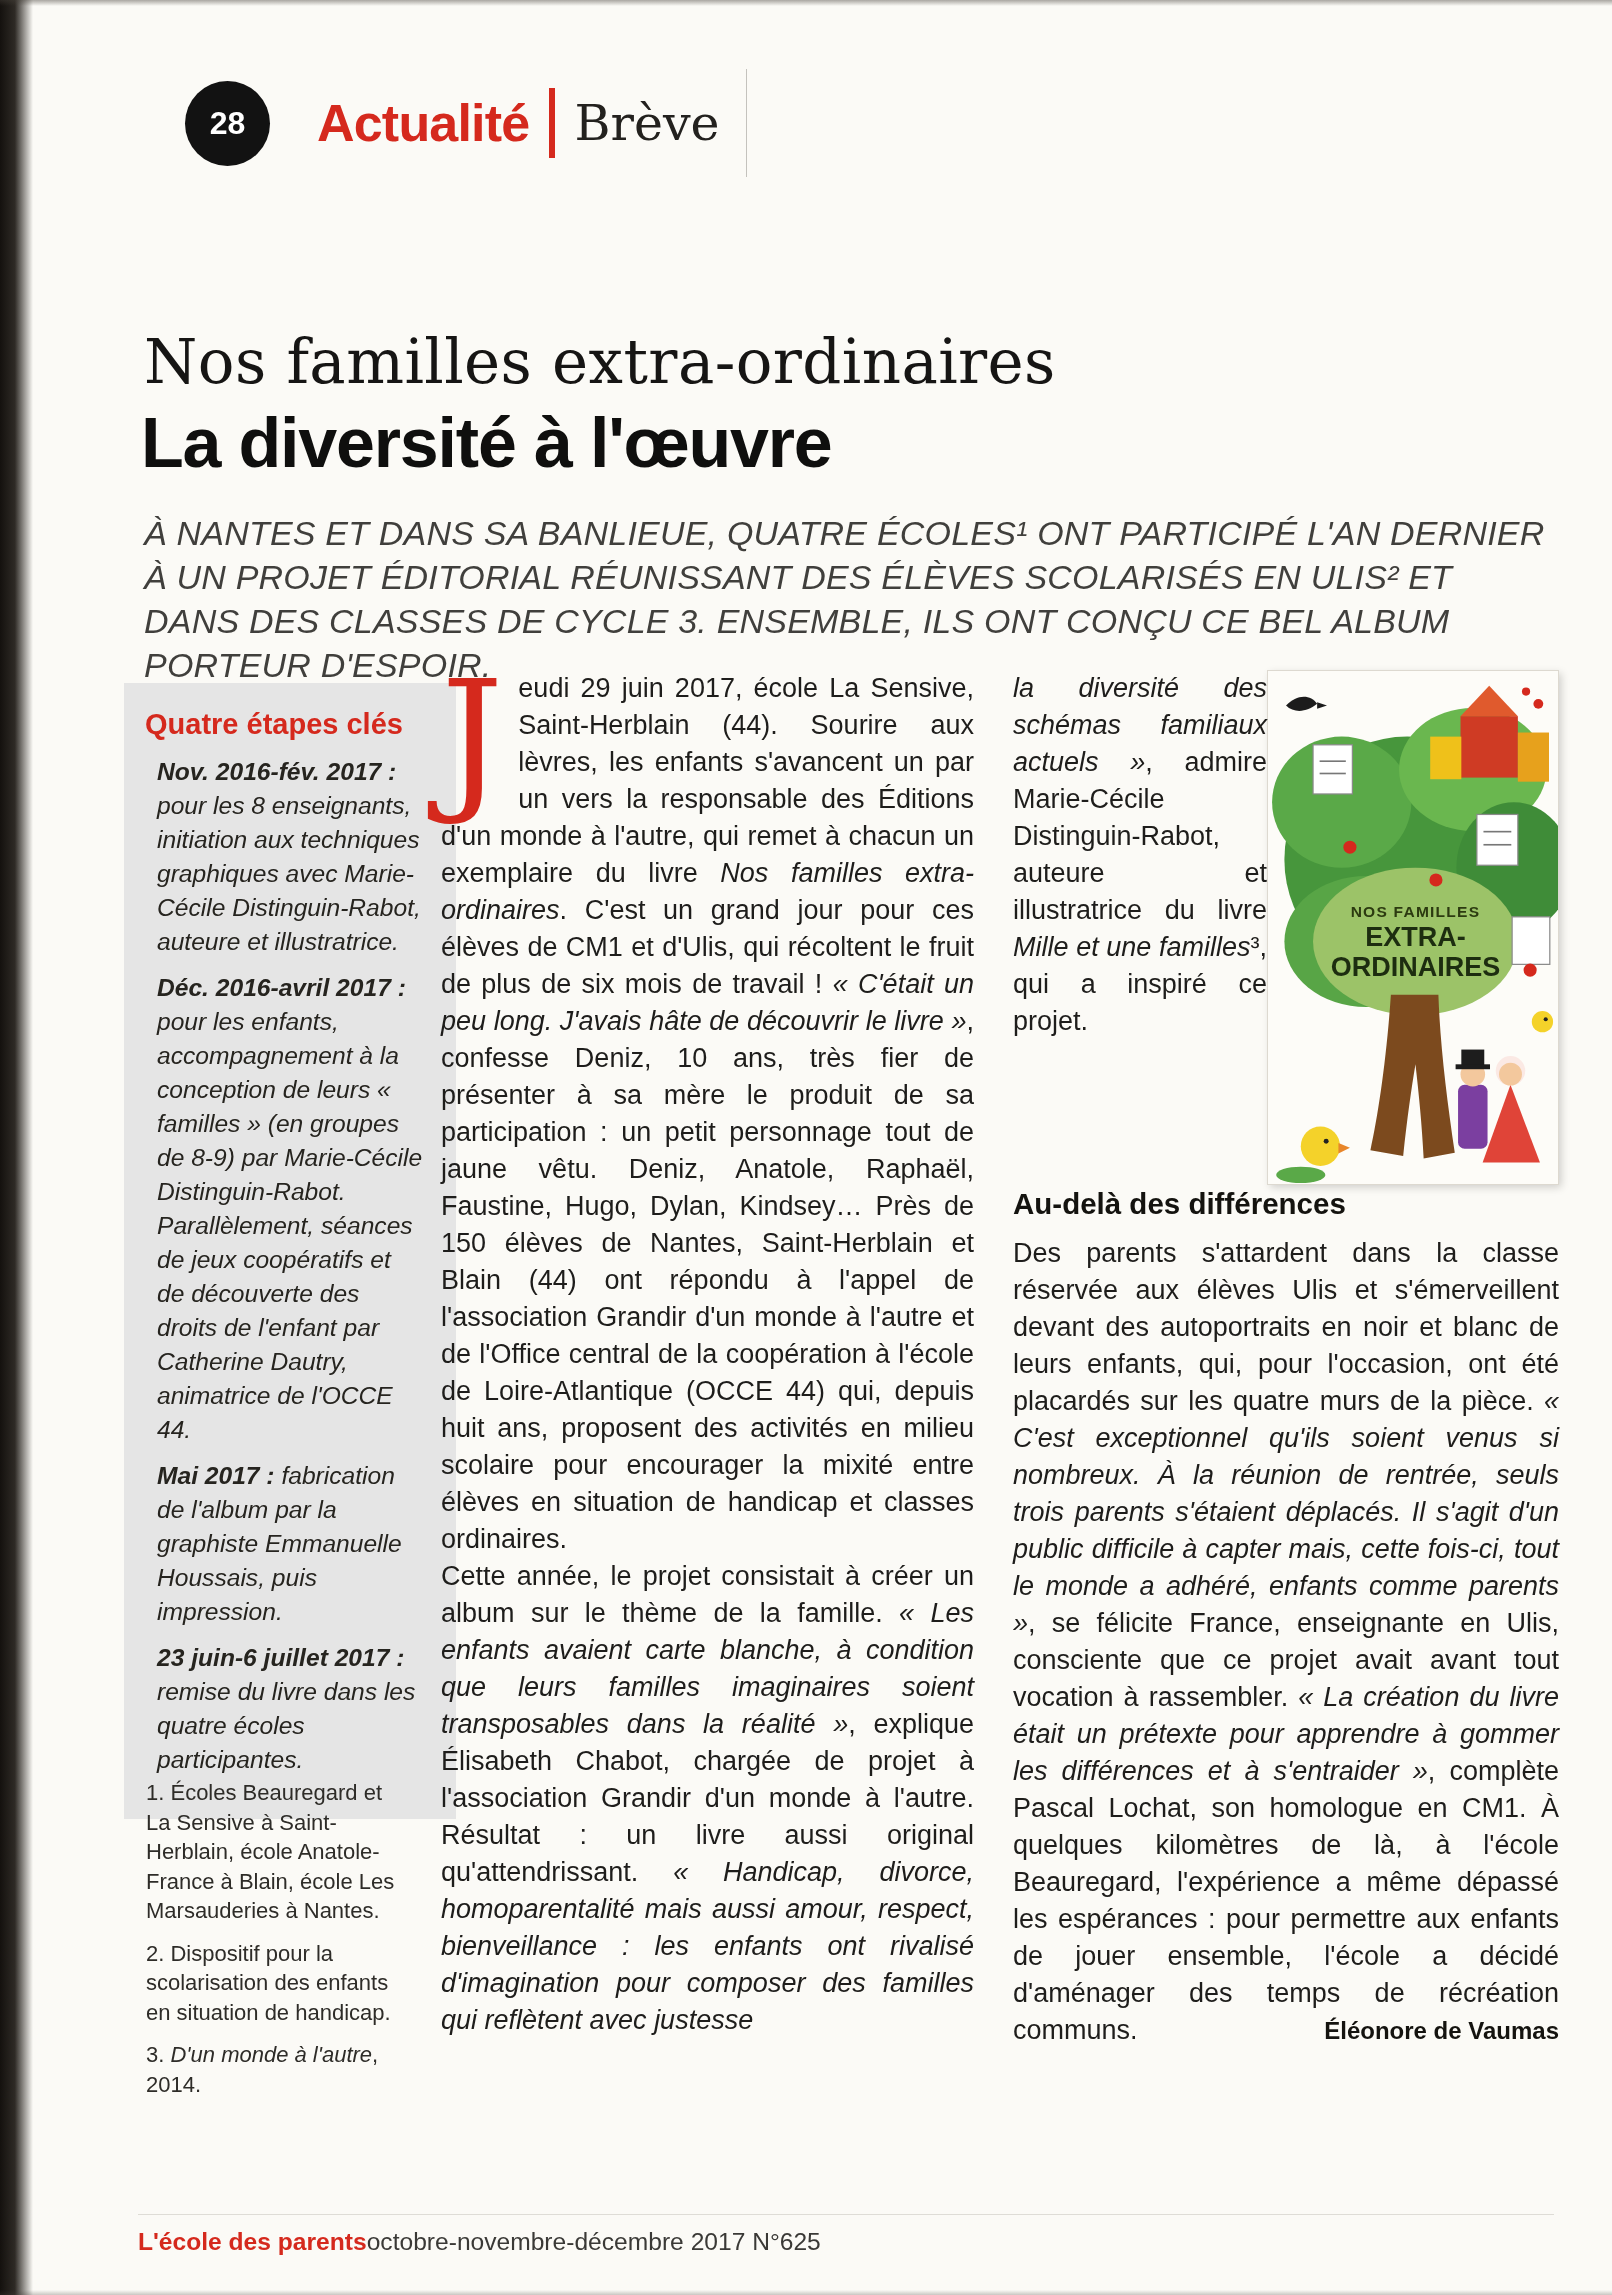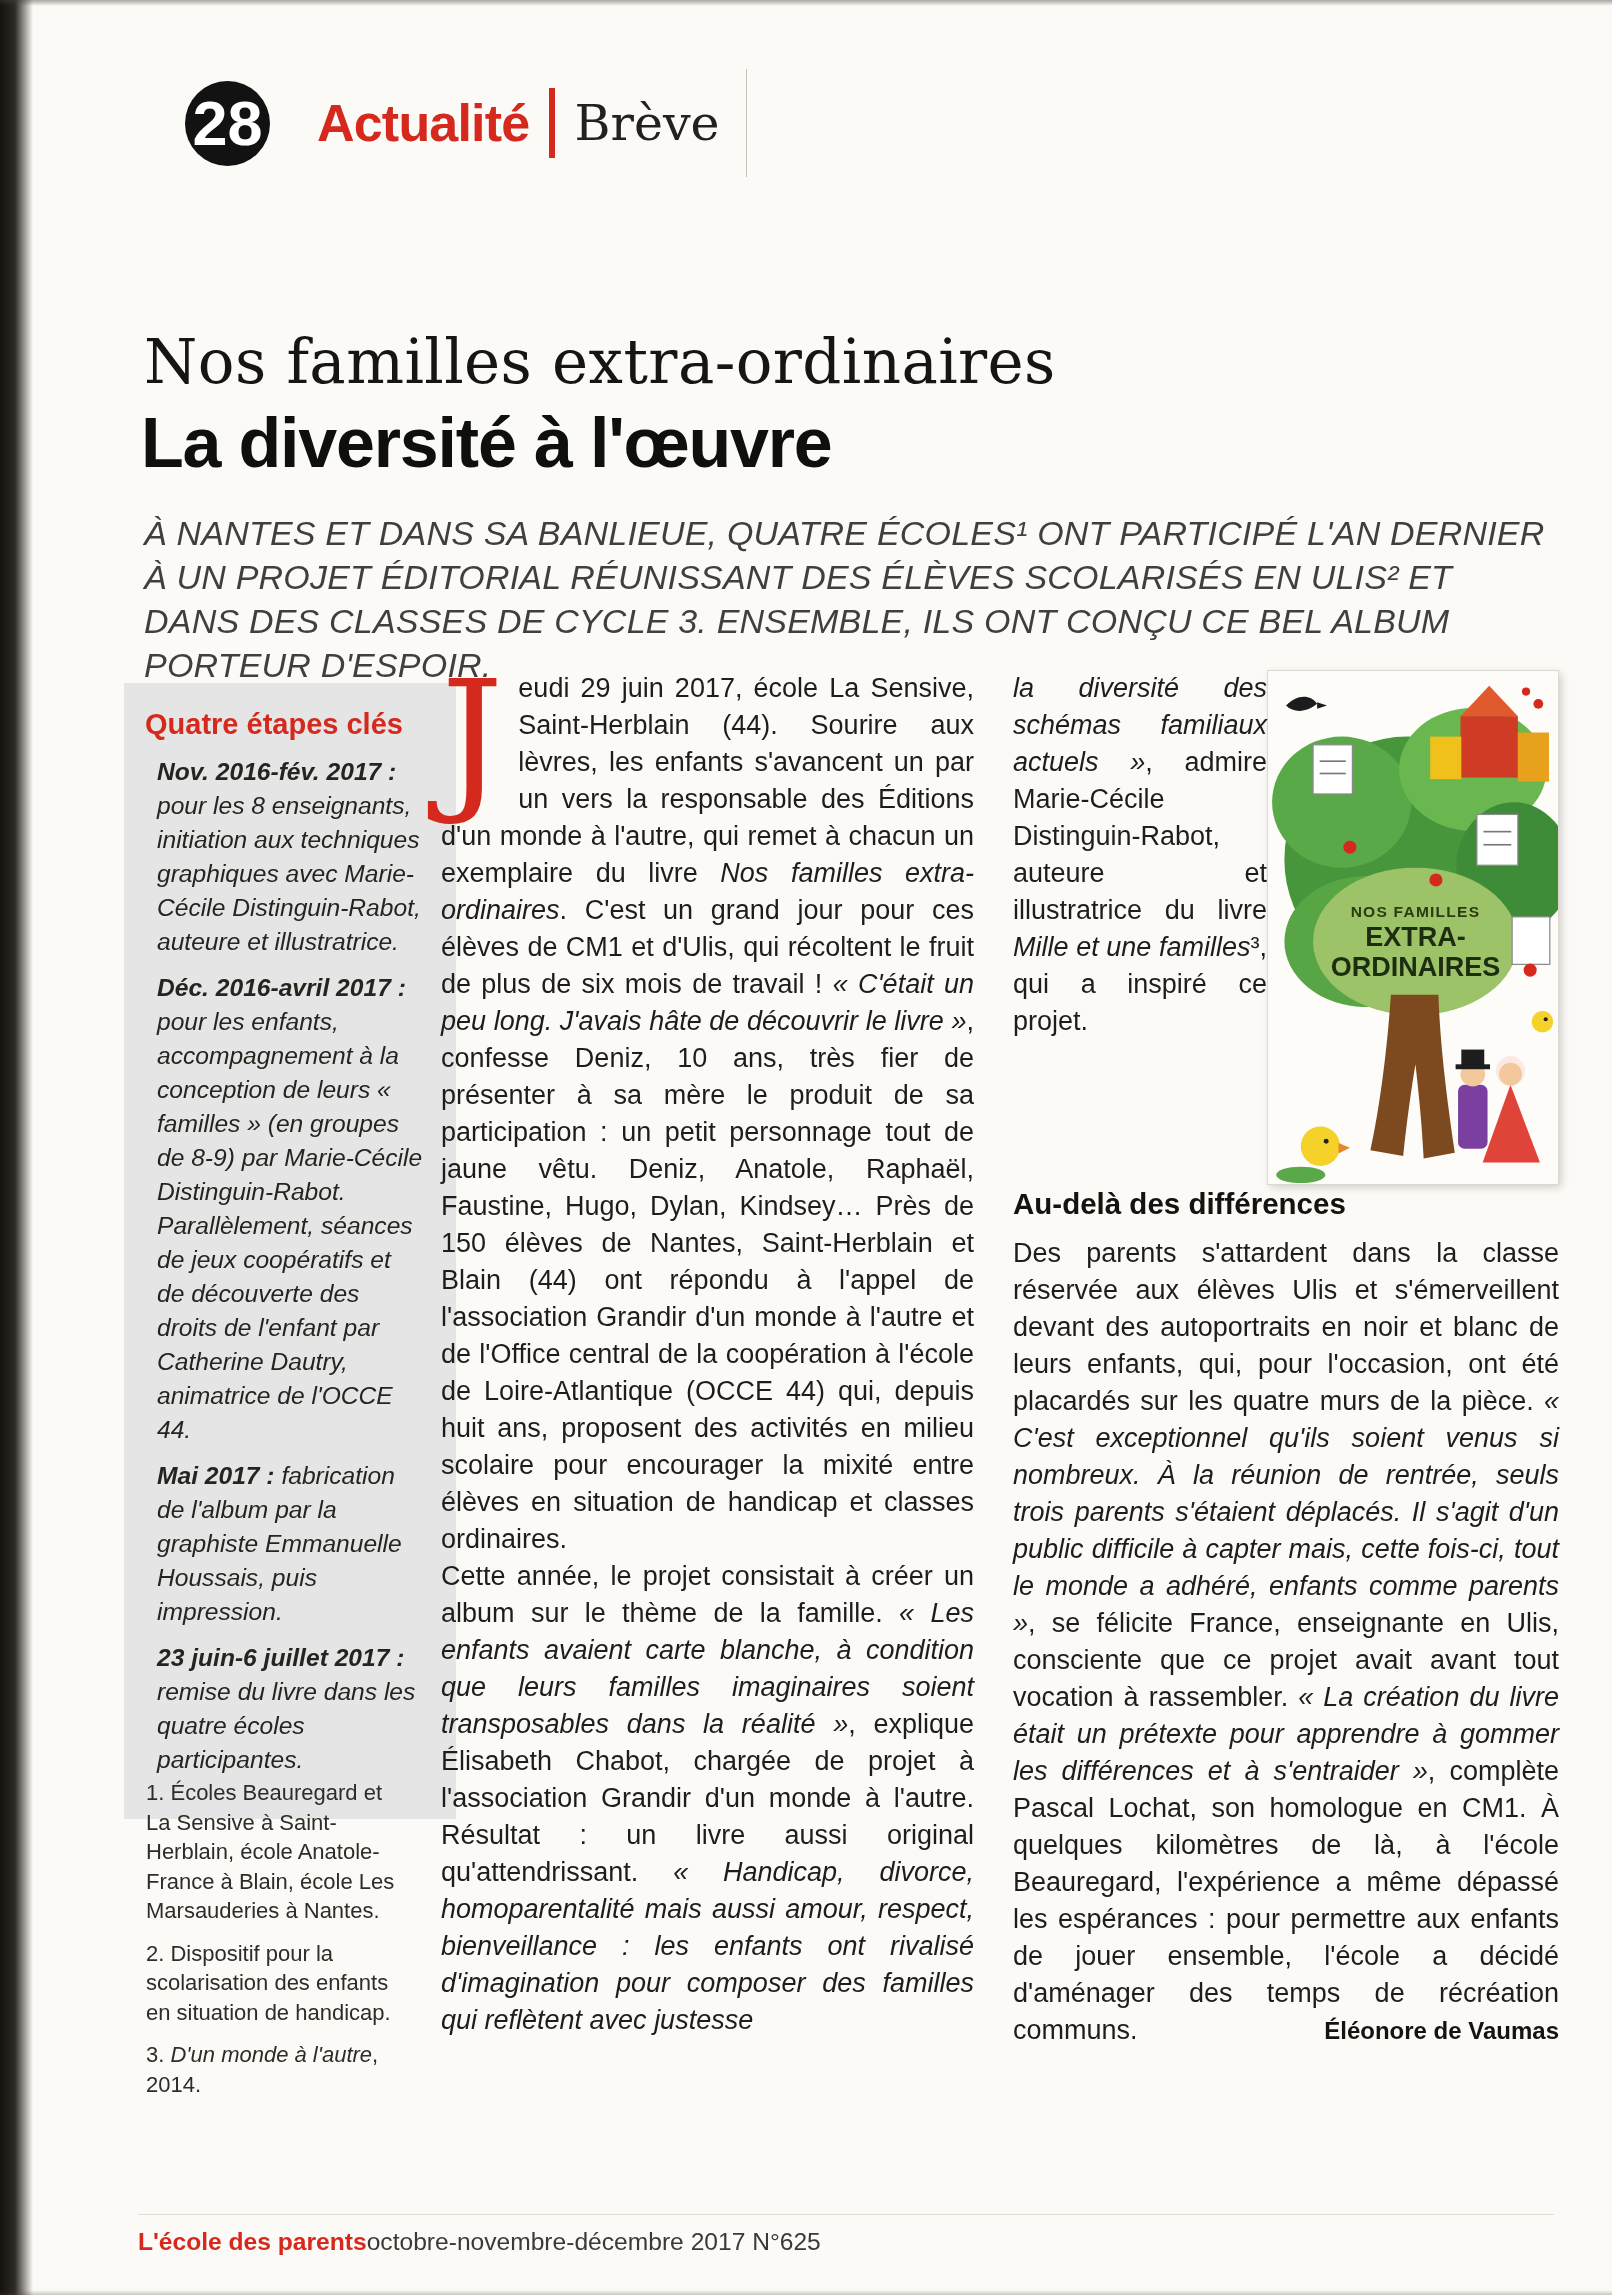--- a/index.html
+++ b/index.html
@@ -15,21 +15,21 @@
   .scan-edge-left{position:absolute;left:0;top:0;bottom:0;width:33px;
     background:linear-gradient(to right,#14110e 0%,#2e2a25 45%,rgba(100,95,88,0) 100%);}
   .scan-edge-top{position:absolute;top:0;left:0;right:0;height:5.7px;
     background:linear-gradient(to bottom,rgba(70,65,58,.45),rgba(70,65,58,0));}
   .scan-edge-bottom{position:absolute;bottom:0;left:0;right:0;height:4.9px;
     background:linear-gradient(to top,rgba(70,65,58,.28),rgba(70,65,58,0));}
 
   
   .masthead{position:absolute;left:185px;top:69px;display:flex;align-items:center;}
   .issue-circle{width:85px;height:85px;border-radius:50%;background:#121212;color:#fff;
-    font-size:63px;font-weight:bold;display:flex;align-items:center;justify-content:center;}
+    font-size:32px;font-weight:bold;display:flex;align-items:center;justify-content:center;}
   .section-label{margin-left:47px;font-size:52px;font-weight:bold;color:#d5291d;letter-spacing:-0.8px;}
   .red-divider{width:5.7px;height:70px;background:#d5291d;margin:0 19.7px;}
   .rubric-label{font-family:"DejaVu Serif", serif;font-size:49px;color:#23211e;}
   .gray-divider{width:1.6px;height:108px;background:#c4c2bd;margin-left:26px;}
 
   
   .kicker{position:absolute;left:144px;top:326px;margin:0;font-family:"DejaVu Serif", serif;
     font-size:61px;font-weight:400;color:#161514;letter-spacing:0.4px;}
   .main-title{position:absolute;left:141px;top:403px;margin:0;font-size:70px;font-weight:bold;
     color:#0f0f0e;letter-spacing:-1.2px;}

